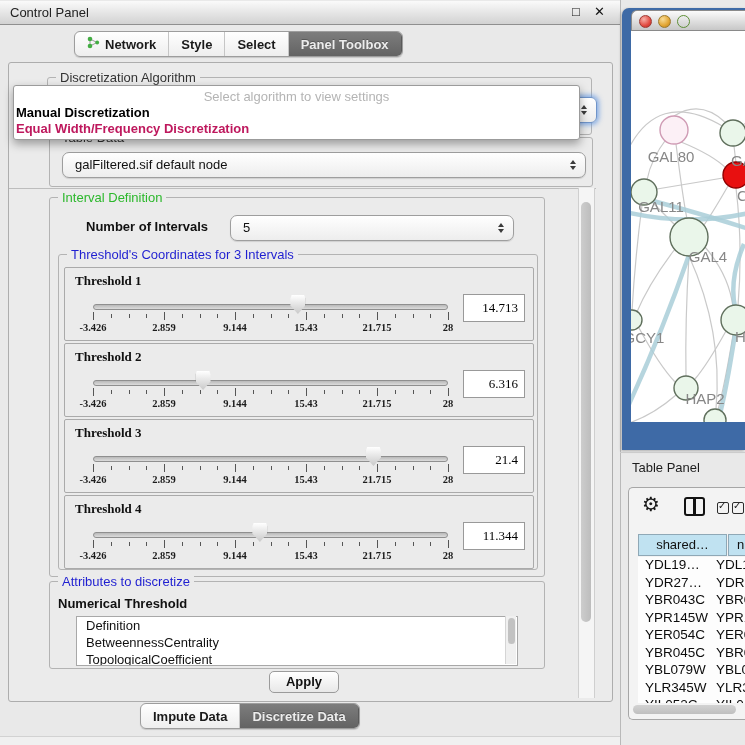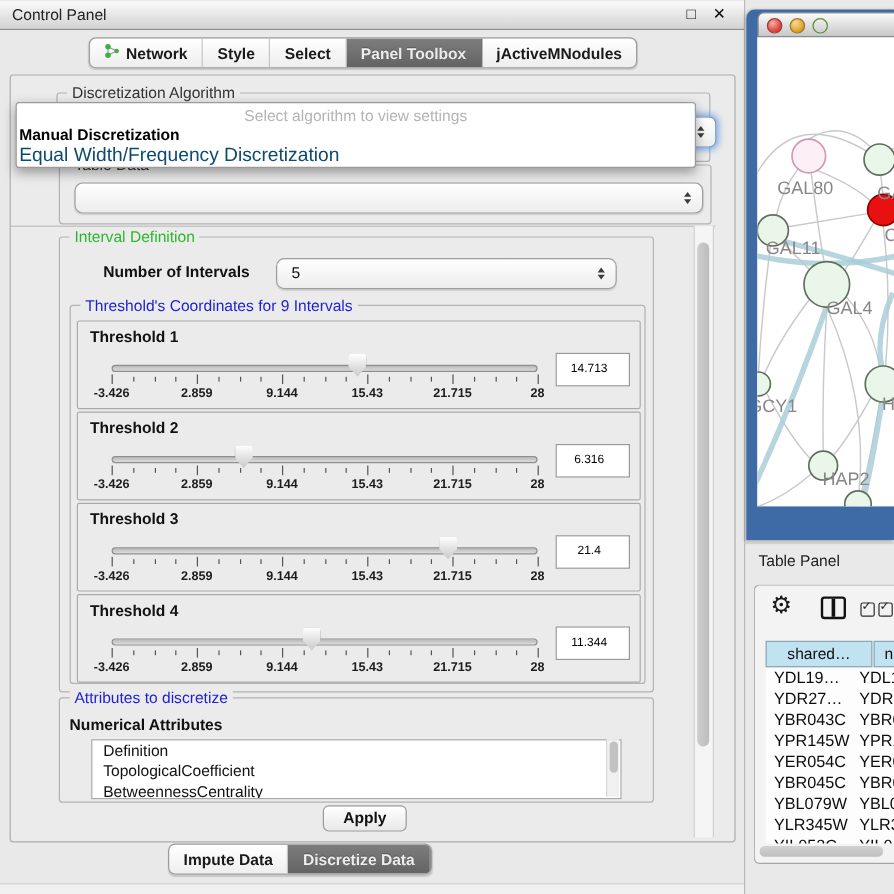--- a/index.html
+++ b/index.html
@@ -38,37 +38,37 @@
   .aru{width:0;height:0;border-left:3.5px solid transparent;border-right:3.5px solid transparent;border-bottom:4.5px solid #3c3c3c;}
   .ard{width:0;height:0;border-left:3.5px solid transparent;border-right:3.5px solid transparent;border-top:4.5px solid #3c3c3c;}
 
   
   .combo-focus{position:absolute;left:544px;top:34px;width:42px;height:24px;background:linear-gradient(#ffffff,#ececec);border:1px solid #6f94c9;border-radius:6px;box-shadow:0 0 5px 2px rgba(96,150,226,.75);z-index:1;}
 
   
   .popup{position:absolute;left:4px;top:22px;width:565px;height:53px;background:#ffffff;border:1px solid #9b9b9b;border-radius:3px;box-shadow:0 4px 10px rgba(0,0,0,.35);z-index:5;}
   .popup-hint{position:absolute;left:0;right:0;top:3px;text-align:center;font-size:13px;color:#b4b4b4;}
   .popup-opt1{position:absolute;left:2px;top:19px;font-size:13px;font-weight:bold;color:#000;}
-  .popup-opt2{position:absolute;left:2px;top:35px;font-size:16px;color:#0c4a6e;}
+  .popup-opt2{position:absolute;left:2px;top:35px;font-size:13px;color:#be185d;font-weight:bold;}
 
   
   .v-scrollbar{position:absolute;left:569px;top:125px;width:15px;height:510px;background:#f5f5f5;border-left:1px solid #cfcfcf;border-right:1px solid #cfcfcf;}
   .v-thumb{position:absolute;left:2px;top:14px;width:10px;height:420px;background:linear-gradient(90deg,#cdcdcd,#bdbdbd);border-radius:6px;}
 
   
-  .tbox{position:absolute;left:5px;width:468px;height:72px;border:1px solid #aaaaaa;border-radius:2px;background:#ebebeb;}
+  .tbox{position:absolute;left:5px;width:468px;height:72px;border:1px solid #aaaaaa;border-radius:2px;background:#ebebeb;font-family:Liberation Serif, serif;}
   .tlabel{position:absolute;left:10px;top:5px;font-size:13px;font-weight:bold;color:#111;}
   .zone{position:absolute;left:28px;top:0;width:355px;height:72px;}
   .track{position:absolute;left:0;right:0;top:36px;height:4px;background:linear-gradient(#b9b9b9,#dcdcdc);border:1px solid #8f8f8f;border-radius:3px;}
   .tick{position:absolute;width:1px;background:#555;}
   .tick.major{top:44px;height:8px;}
   .tick.minor{top:46px;height:4px;}
   .ticklab{position:absolute;top:54px;transform:translateX(-50%);font-size:10.5px;font-weight:bold;color:#1c1c1c;white-space:nowrap;}
   .sthumb{position:absolute;top:27px;width:15px;height:19px;margin-left:-7.5px;background:linear-gradient(#ffffff,#c9c9c9);clip-path:polygon(8% 0,92% 0,100% 18%,100% 55%,50% 100%,0 55%,0 18%);filter:drop-shadow(0 0 1px #777);}
-  .vbox{position:absolute;right:8px;top:26px;width:54px;height:26px;background:#fff;border:1px solid #999;font-size:10px;color:#000;text-align:center;line-height:26px;padding-right:6px;}
+  .vbox{position:absolute;right:8px;top:26px;width:54px;height:26px;background:#fff;border:1px solid #999;font-size:13px;color:#000;text-align:right;line-height:26px;padding-right:6px;}
 
   
   .attr-list{position:absolute;left:26px;top:34px;width:440px;height:48px;background:#fff;border:1px solid #a8a8a8;overflow:hidden;}
   .litem{position:relative;font-size:13px;color:#111;line-height:17px;padding-left:9px;white-space:nowrap;}
   .list-scroll{position:absolute;right:0;top:0;width:10px;height:48px;background:#f0f0f0;border-left:1px solid #d5d5d5;}
   .list-thumb{position:absolute;left:1.5px;top:2px;width:7px;height:26px;background:#c2c2c2;border-radius:4px;}
 
   .apply-btn{position:absolute;left:260px;top:608px;width:68px;height:20px;background:linear-gradient(#ffffff,#e8e8e8);border:1px solid #9b9b9b;border-radius:5px;font-size:13px;font-weight:bold;color:#111;text-align:center;line-height:19px;}
 
   
@@ -125,23 +125,20 @@
         </div>
         <div class="seg">
           <span>Style</span>
         </div>
         <div class="seg">
           <span>Select</span>
         </div>
         <div class="seg sel">
           <span>Panel Toolbox</span>
         </div>
-        <div class="seg">
-          <span>jActiveMNodules</span>
-        </div>
       </div>
 
     <div class="outer-box">
 
       <div class="groupbox" style="left:38px;top:14px;width:543px;height:56px;">
         <span class="grouptitle gt-plain">Discretization Algorithm</span>
       </div>
       <div class="combo-focus">
         <span class="stepper">
             <span class="aru"></span>
@@ -151,41 +148,42 @@
 
       <div class="popup">
         <div class="popup-hint">Select algorithm to view settings</div>
         <div class="popup-opt1">Manual Discretization</div>
         <div class="popup-opt2">Equal Width/Frequency Discretization</div>
       </div>
 
       <div class="groupbox" style="left:40px;top:74px;width:542px;height:48px;">
         <span class="grouptitle gt-plain">Table Data</span>
         <div class="combo" style="left:12px;top:14px;width:522px;height:24px;">
+          <span class="combo-text">galFiltered.sif default node</span>
           <span class="stepper">
               <span class="aru"></span>
               <span class="ard"></span>
             </span>
         </div>
       </div>
 
       <div class="abs" style="left:0;top:125px;width:587px;height:1px;background:#bdbdbd;"></div>
 
       <div class="groupbox" style="left:40px;top:134px;width:494px;height:378px;">
         <span class="grouptitle gt-green">Interval Definition</span>
         <div class="abs" style="left:36px;top:21px;font-size:13px;font-weight:bold;color:#111;">Number of Intervals</div>
         <div class="combo" style="left:180px;top:17px;width:282px;height:24px;">
           <span class="combo-text">5</span>
           <span class="stepper">
               <span class="aru"></span>
               <span class="ard"></span>
             </span>
         </div>
         <div class="groupbox" style="left:8px;top:56px;width:478px;height:314px;background:#ebebeb;">
-          <span class="grouptitle gt-blue">Threshold's Coordinates for 9 Intervals</span>
+          <span class="grouptitle gt-blue">Threshold's Coordinates for 3 Intervals</span>
           <div id="thrBoxes">
               <div class="tbox" style="top: 12px;">
                 <div class="tlabel">Threshold 1</div>
                 <div class="zone">
                   <div class="track"></div>
                   <div class="tick major" style="left: 0%;"></div>
                   <div class="tick minor" style="left: 5%;"></div>
                   <div class="tick minor" style="left: 10%;"></div>
                   <div class="tick minor" style="left: 15%;"></div>
                   <div class="tick major" style="left: 20%;"></div>
@@ -319,25 +317,25 @@
                   <div class="sthumb" style="left: 47%;"></div>
                 </div>
                 <div class="vbox">11.344</div>
               </div>
             </div>
         </div>
       </div>
 
       <div class="groupbox" style="left:40px;top:518px;width:494px;height:86px;">
         <span class="grouptitle gt-blue">Attributes to discretize</span>
-        <div class="abs" style="left:8px;top:14px;font-size:13px;font-weight:bold;color:#111;">Numerical Attributes</div>
+        <div class="abs" style="left:8px;top:14px;font-size:13px;font-weight:bold;color:#111;">Numerical Threshold</div>
         <div class="attr-list" id="attrList">
             <div class="litem">Definition</div>
+            <div class="litem">BetweennessCentrality</div>
             <div class="litem">TopologicalCoefficient</div>
-            <div class="litem">BetweennessCentrality</div>
           </div>
         <div class="list-scroll" style="position:absolute;right:28px;top:34px;">
             <div class="list-thumb"></div>
           </div>
       </div>
 
       <div class="apply-btn">Apply</div>
 
       <div class="v-scrollbar">
           <div class="v-thumb"></div>

